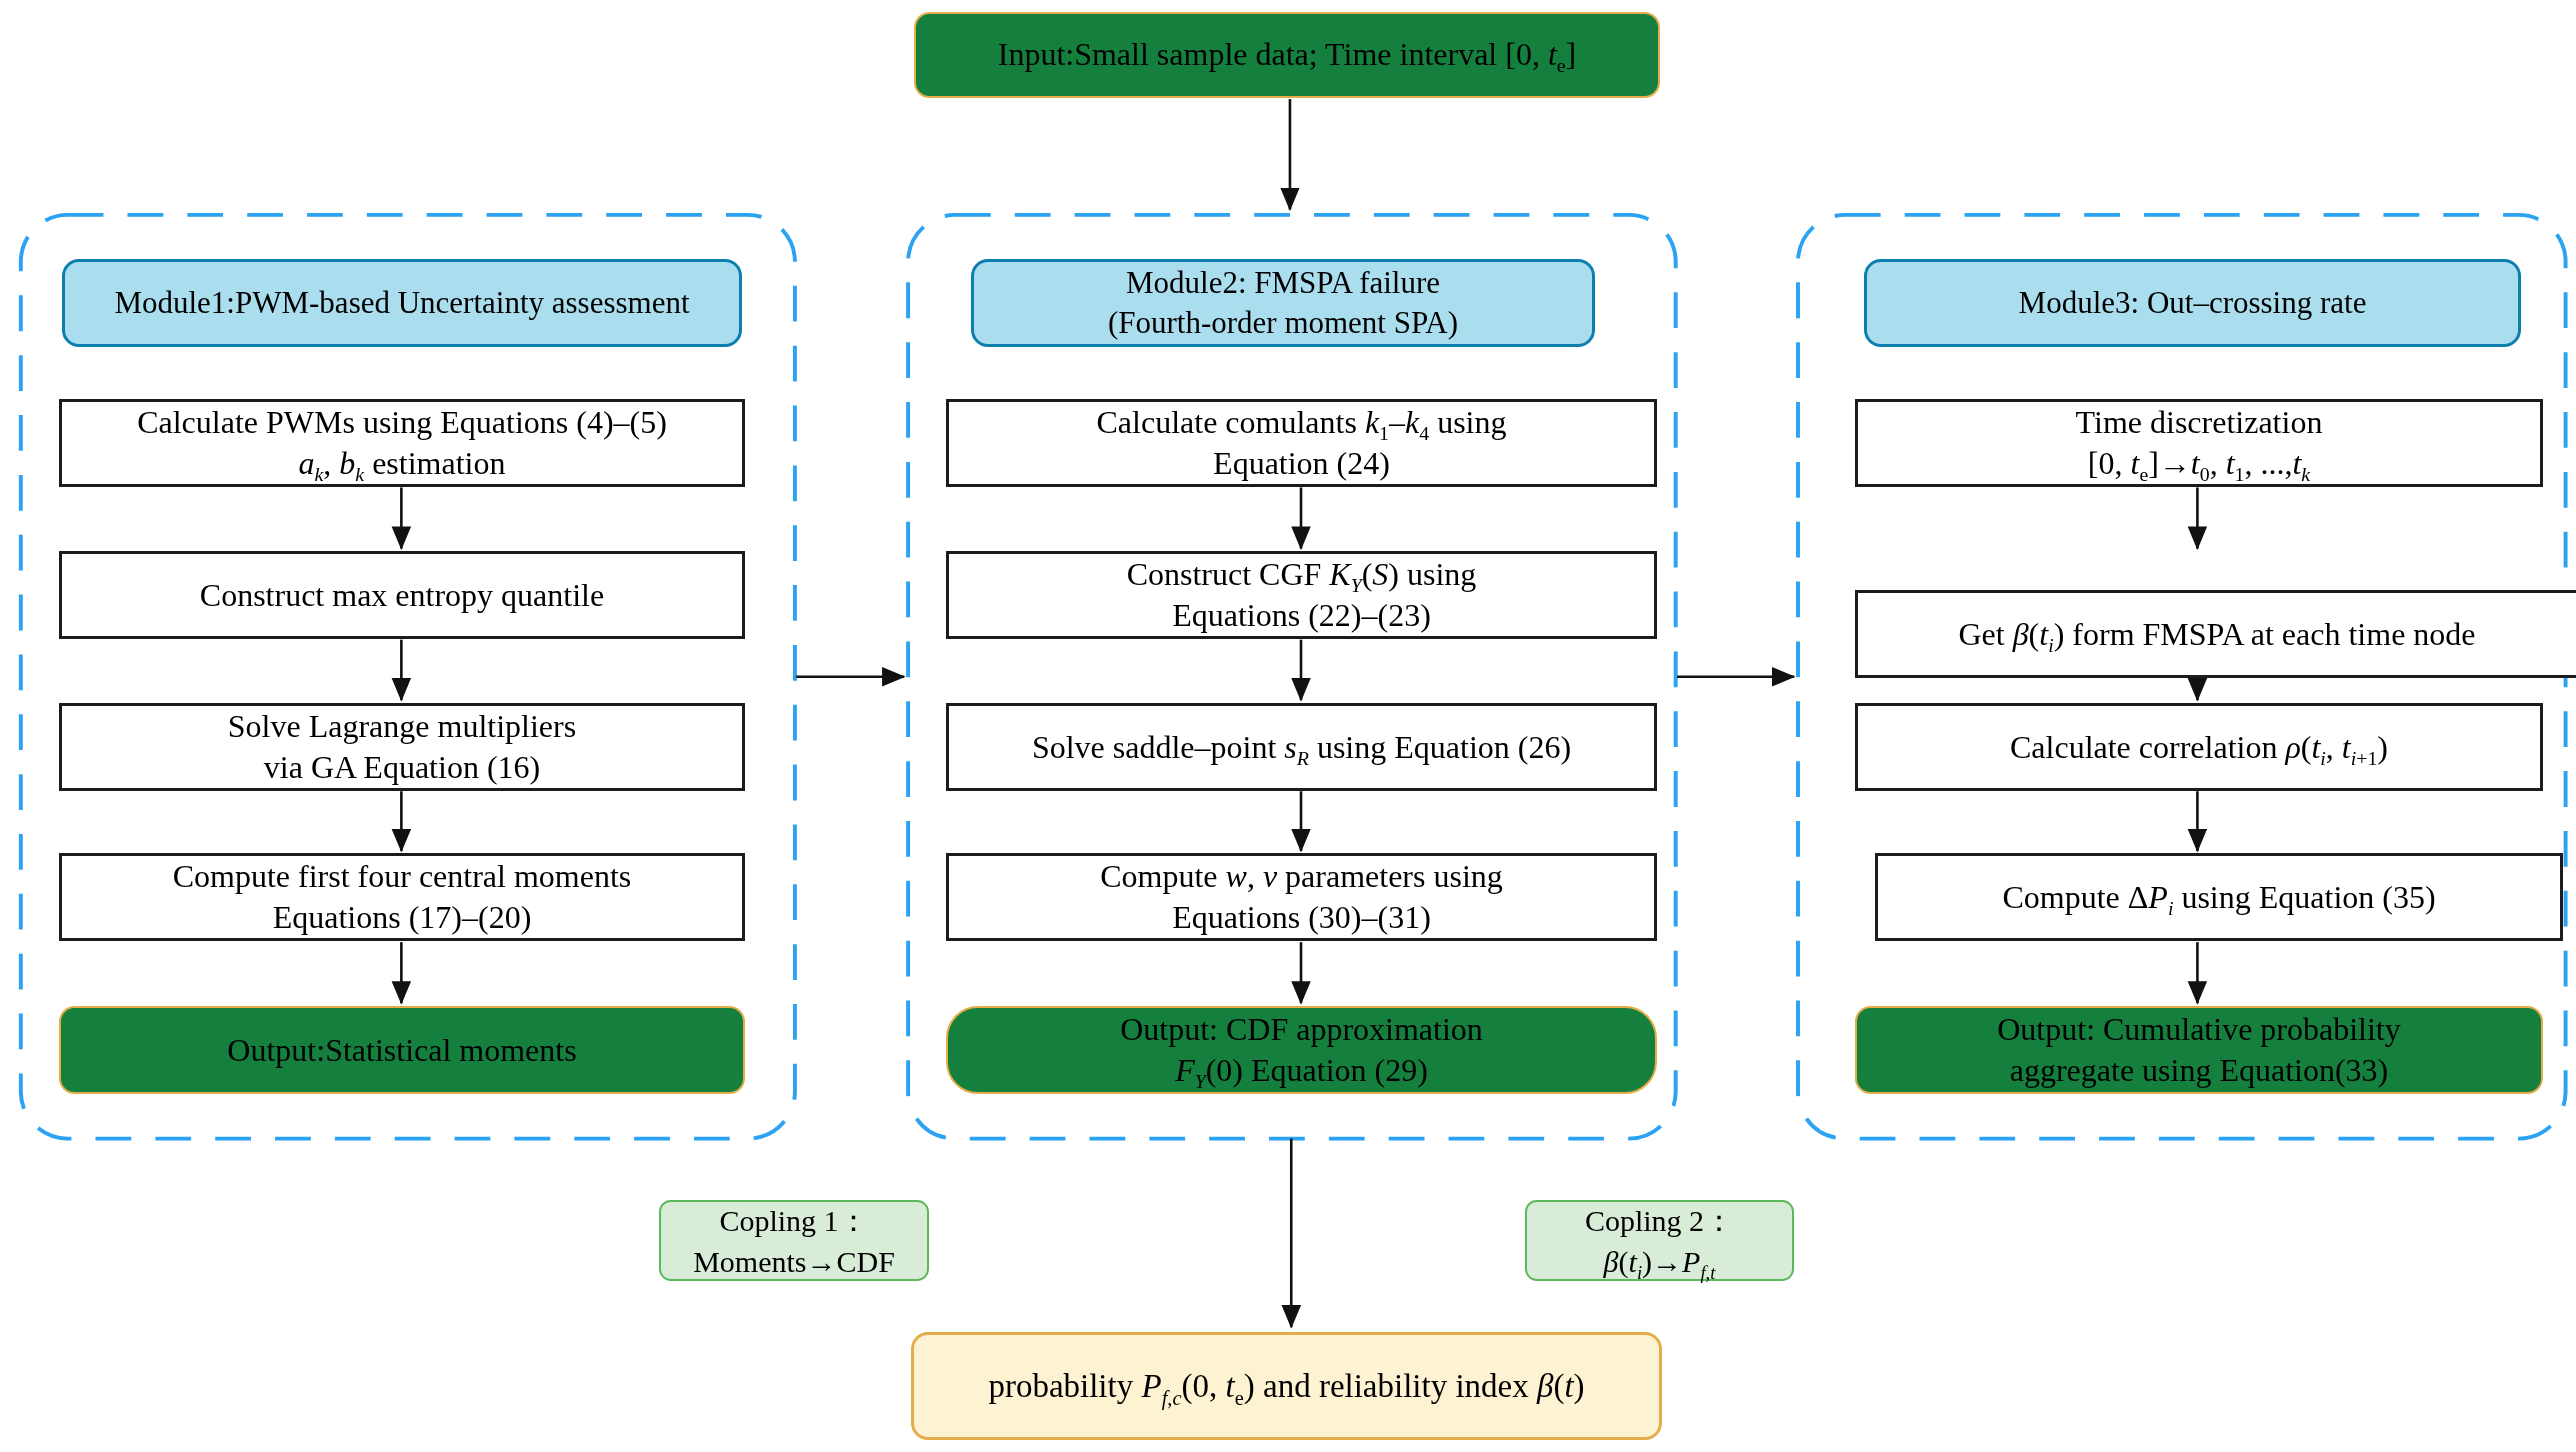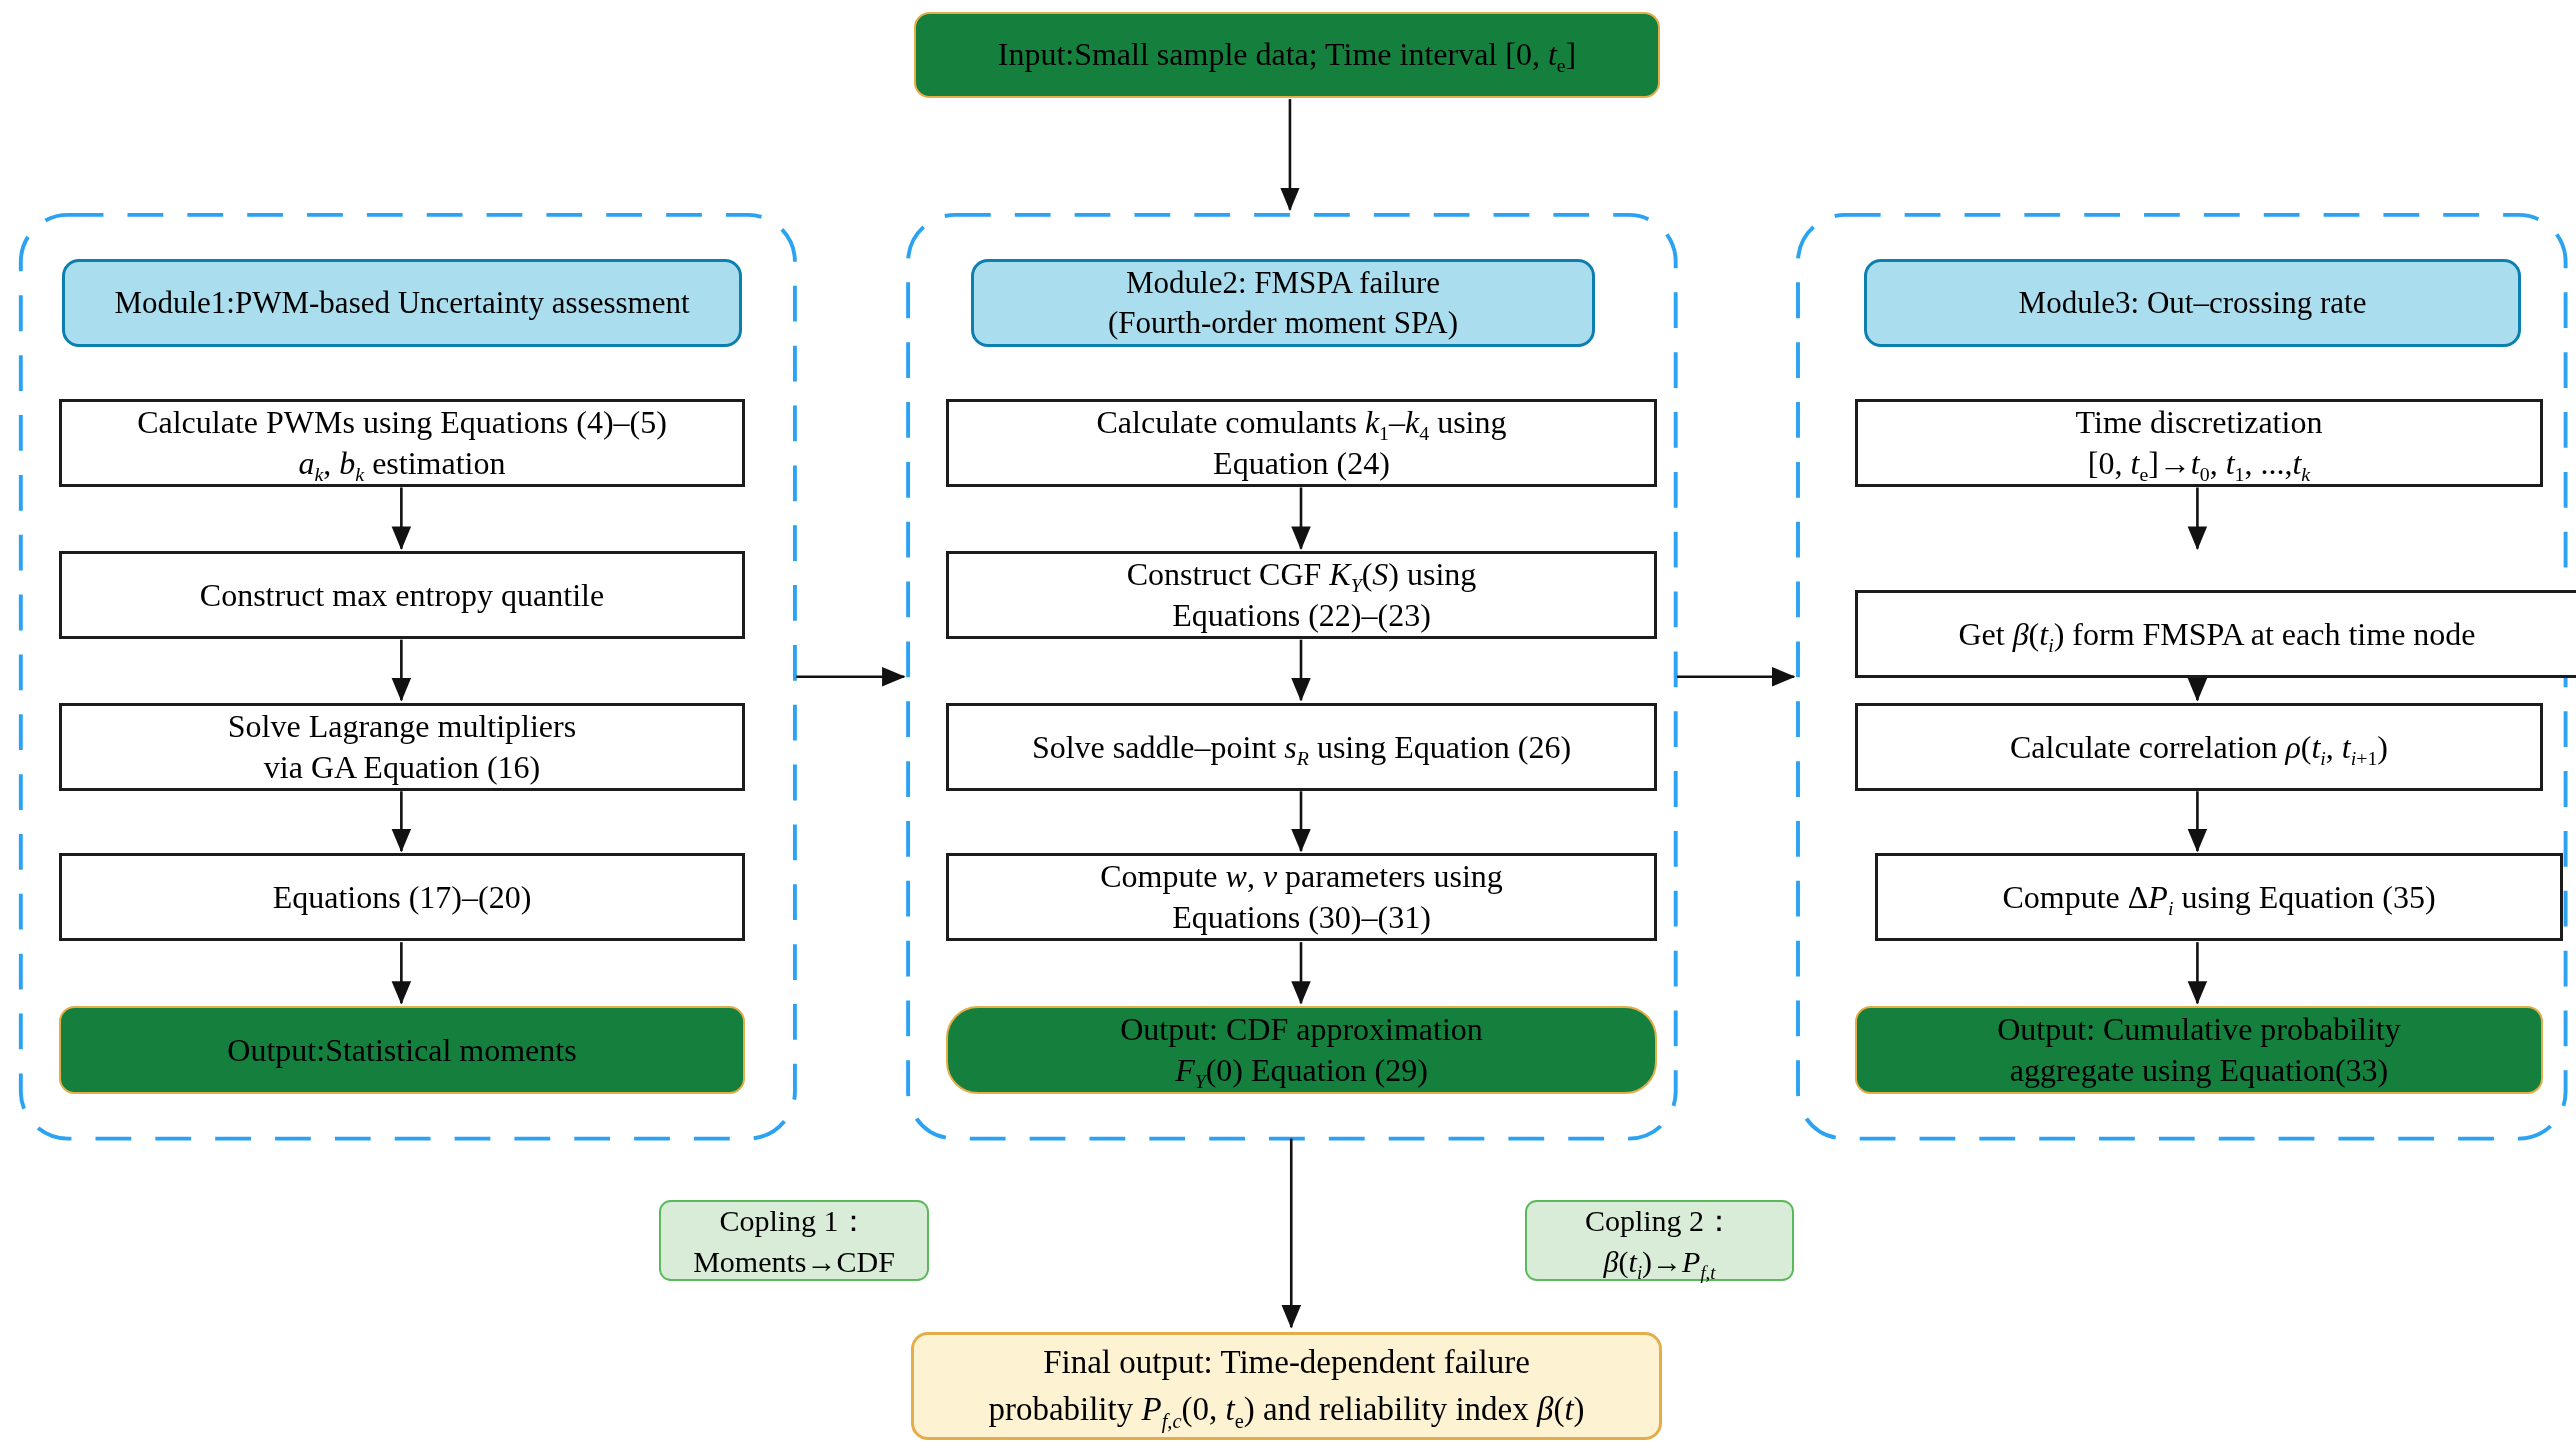--- a/index.html
+++ b/index.html
@@ -104,20 +104,21 @@
     <div><i>a</i><sub><i>k</i></sub>, <i>b</i><sub><i>k</i></sub> estimation</div>
   </div>
 <div class="abs step" style="left:59px;top:551px;width:686px;height:88px;">
     <div>Construct max entropy quantile</div>
   </div>
 <div class="abs step" style="left:59px;top:703px;width:686px;height:88px;">
     <div>Solve Lagrange multipliers</div>
     <div>via GA Equation (16)</div>
   </div>
 <div class="abs step" style="left:59px;top:853px;width:686px;height:88px;">
+    <div>Compute first four central moments</div>
     <div>Equations (17)–(20)</div>
   </div>
 <div class="abs iobox" style="left:59px;top:1006px;width:686px;height:88px;">
     <div>Output:Statistical moments</div>
   </div>
 
 <div class="abs hdr" style="left:971px;top:259px;width:624px;height:88px;">
     <div>Module2: FMSPA failure</div>
     <div>(Fourth-order moment SPA)</div>
   </div>
@@ -163,16 +164,15 @@
   </div>
 
 <div class="abs coupling" style="left:659px;top:1200px;width:270px;height:81px;">
     <div>Copling 1：  Moments→CDF</div>
   </div>
 <div class="abs coupling" style="left:1525px;top:1200px;width:269px;height:81px;">
     <div>Copling 2：  <i>β</i>(<i>t</i><sub><i>i</i></sub>)→<i>P</i><sub><i>f</i>,<i>t</i></sub></div>
   </div>
 
 <div class="abs finalbox" style="left:911px;top:1332px;width:751px;height:108px;">
-    <div>Final output: Time-dependent failure</div>
     <div>probability <i>P</i><sub><i>f</i>,<i>c</i></sub>(0, <i>t</i><sub>e</sub>) and reliability index  <i>β</i>(<i>t</i>)</div>
   </div>
 
 
 </body></html>

